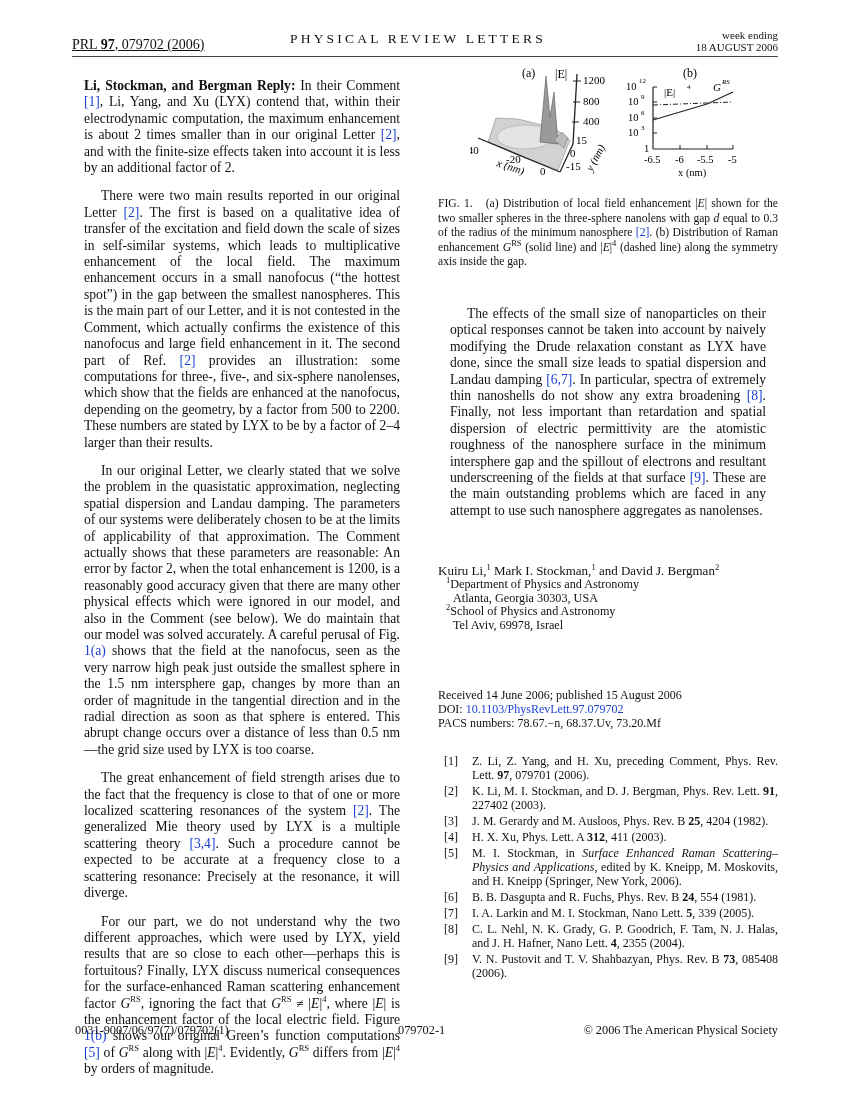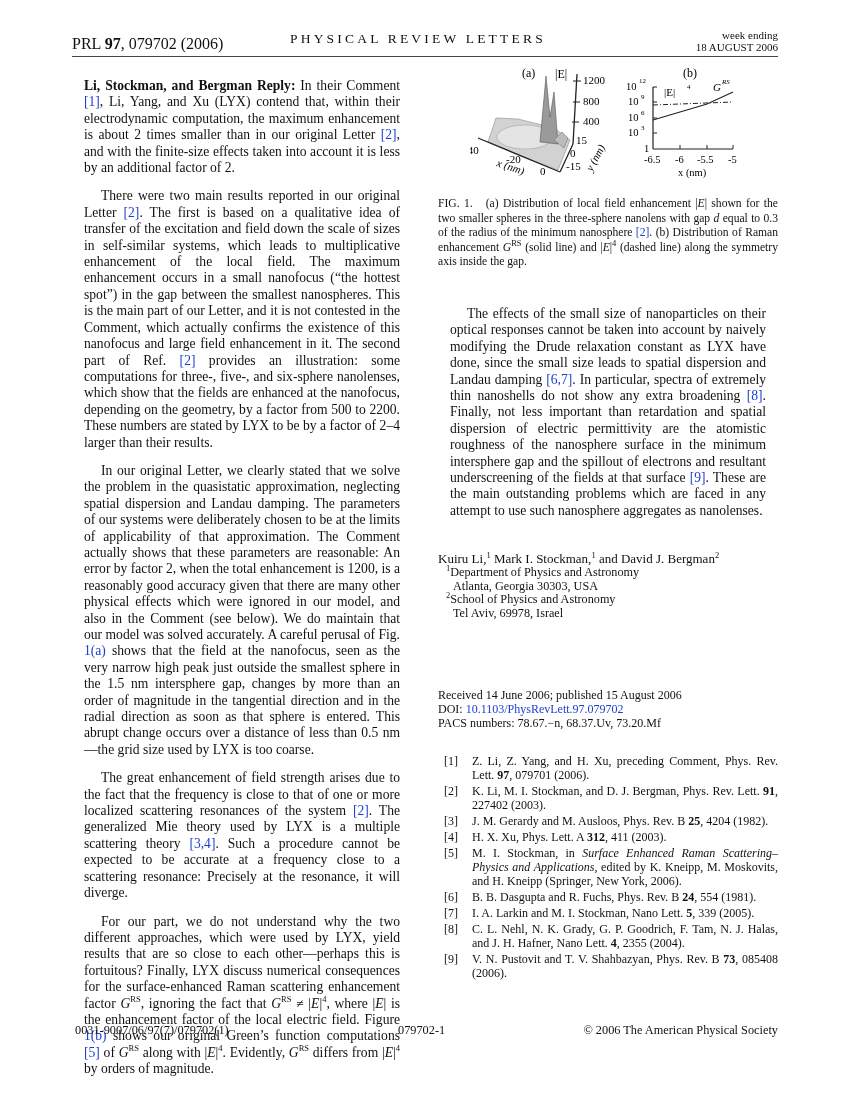--- a/index.html
+++ b/index.html
@@ -1,29 +1,29 @@
 <!DOCTYPE html>
 <html><head>
 <meta charset="utf-8">
 <style>
   html,body{margin:0;padding:0;background:#fff;}
   body{width:850px;height:1100px;position:relative;overflow:hidden;font-family:"Liberation Serif","DejaVu Serif",serif;color:#111;}
   .hdr{position:absolute;left:72px;top:28px;width:706px;height:28px;border-bottom:1.5px solid #444;}
-  .hdr-left{position:absolute;left:0;bottom:3px;font-size:16px;}
+  .hdr-left{position:absolute;left:0;bottom:3px;font-size:14px;text-decoration:underline;}
   .hdr-center{position:absolute;left:218px;top:3px;font-size:13.5px;letter-spacing:3.2px;}
   .hdr-right{position:absolute;right:0;bottom:3px;font-size:11px;text-align:right;line-height:11.5px;margin-left:32px;}
   .col{position:absolute;font-size:13.6px;line-height:16.4px;text-align:justify;}
   .col p{margin:12px;text-indent:17px;}
   .col p.noind{text-indent:0;}
   .ref{color:#1a3fd0;}
   sup{font-size:8.5px;line-height:0;}
   .left{left:72px;top:66px;width:340px;}
   .right-text{left:438px;top:294px;width:340px;}
   .caption{position:absolute;left:438px;top:197px;width:340px;font-size:11.6px;line-height:14.6px;text-align:justify;}
-  .authors{position:absolute;left:438px;top:552px;width:345px;font-size:13px;line-height:13.8px;}
+  .authors{position:absolute;left:438px;top:564px;width:345px;font-size:13px;line-height:13.8px;}
   .authors .aff{padding-left:15px;font-size:12.2px;}
   .authors .aff.first{padding-left:8px;}
   .received{position:absolute;left:438px;top:688px;width:345px;font-size:12px;line-height:14.2px;}
   .refs{position:absolute;left:444px;top:754px;width:334px;font-size:12px;line-height:14.2px;}
   .refs .r{display:flex;margin-bottom:1.7px;}
   .refs .num{width:28px;flex:none;}
   .refs .txt{flex:1;text-align:justify;}
   .footer{position:absolute;left:72px;top:1023px;width:706px;font-size:12.3px;}
   .foot-left{position:absolute;left:3px;}
   .foot-center{position:absolute;left:326px;}

